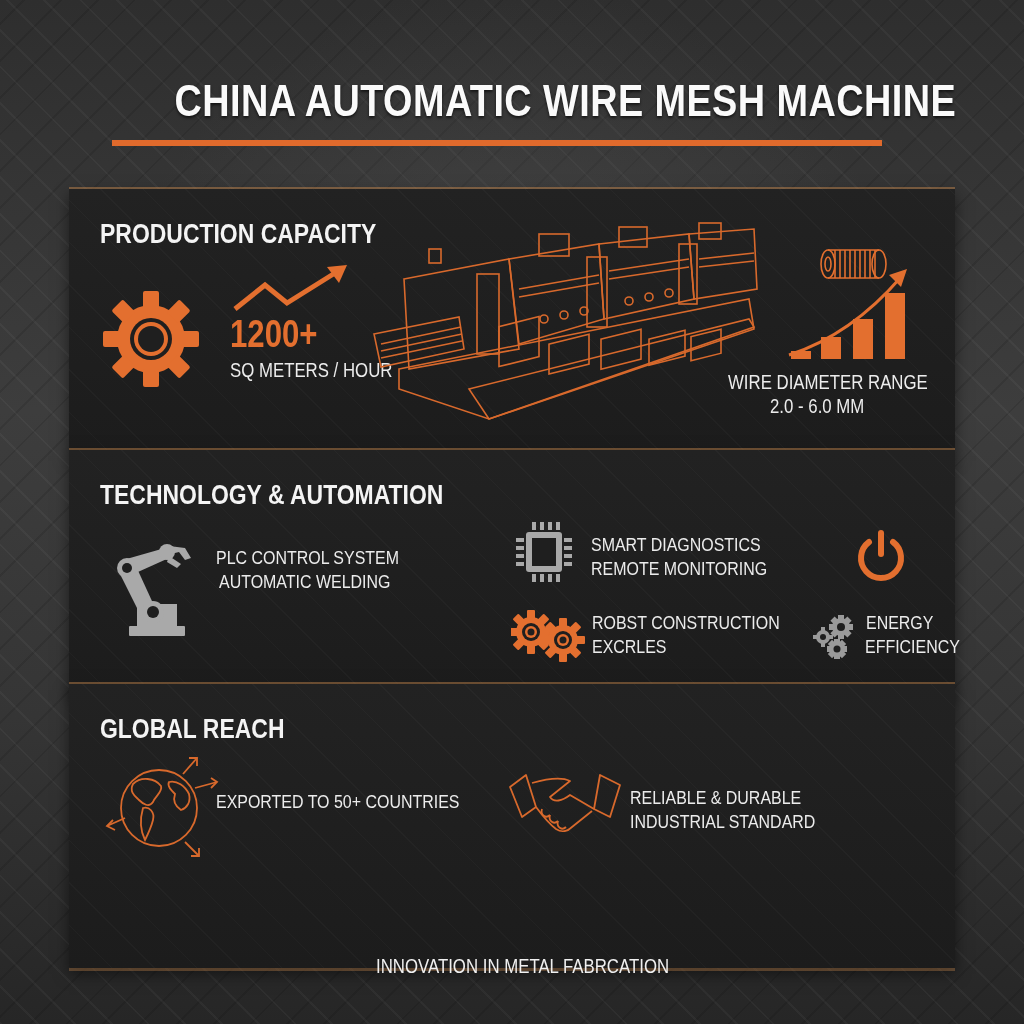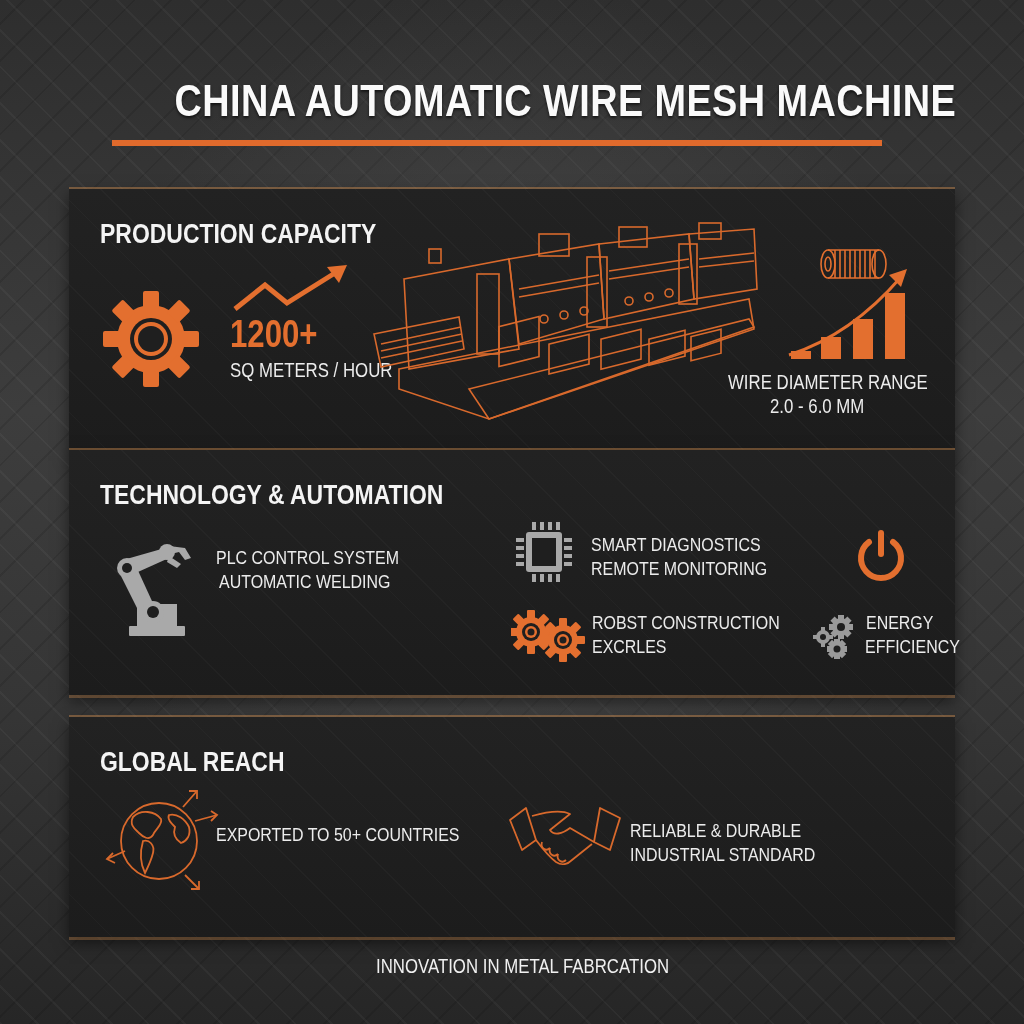--- a/index.html
+++ b/index.html
@@ -14,21 +14,21 @@
   .title{position:absolute;left:111px;top:76px;font-size:44px;font-weight:700;letter-spacing:0.5px;
     transform:scaleX(0.86);white-space:nowrap;color:#fafafa;text-shadow:0 2px 3px rgba(0,0,0,0.6);}
   .title-rule{position:absolute;left:112px;top:140px;width:770px;height:6px;background:#e06a2c;}
   .panel{position:absolute;left:69px;width:886px;background:#1f1f1f;
     background-image:
       repeating-linear-gradient(45deg, rgba(255,255,255,0.025) 0 1px, transparent 1px 30px),
       linear-gradient(180deg,#222 0%,#1c1c1c 100%);
     box-shadow:0 -2px 0 rgba(205,140,80,0.45), 0 3px 0 rgba(205,140,80,0.35), 0 6px 14px rgba(0,0,0,0.5);}
   .p1{top:189px;height:266px;}
   .p2{top:450px;height:245px;}
-  .p3{top:717px;height:220px;}
+  .p3{top:684px;height:284px;}
   .h2{position:absolute;font-size:27px;font-weight:700;white-space:nowrap;transform:scaleX(0.85);transform-origin:left top;color:#f4f4f4;}
   .txt{position:absolute;font-size:19px;white-space:nowrap;transform:scaleX(0.84);transform-origin:left top;color:#ececec;line-height:24px;}
   .orange{color:#e36f2f;}
   .big{position:absolute;font-size:38px;font-weight:700;transform:scaleX(0.82);transform-origin:left top;white-space:nowrap;}
   .abs{position:absolute;}
   .footer{position:absolute;left:376px;top:955px;font-size:20px;white-space:nowrap;transform:scaleX(0.84);transform-origin:left top;color:#f0f0f0;}
 </style>
 </head>
 <body>
 

